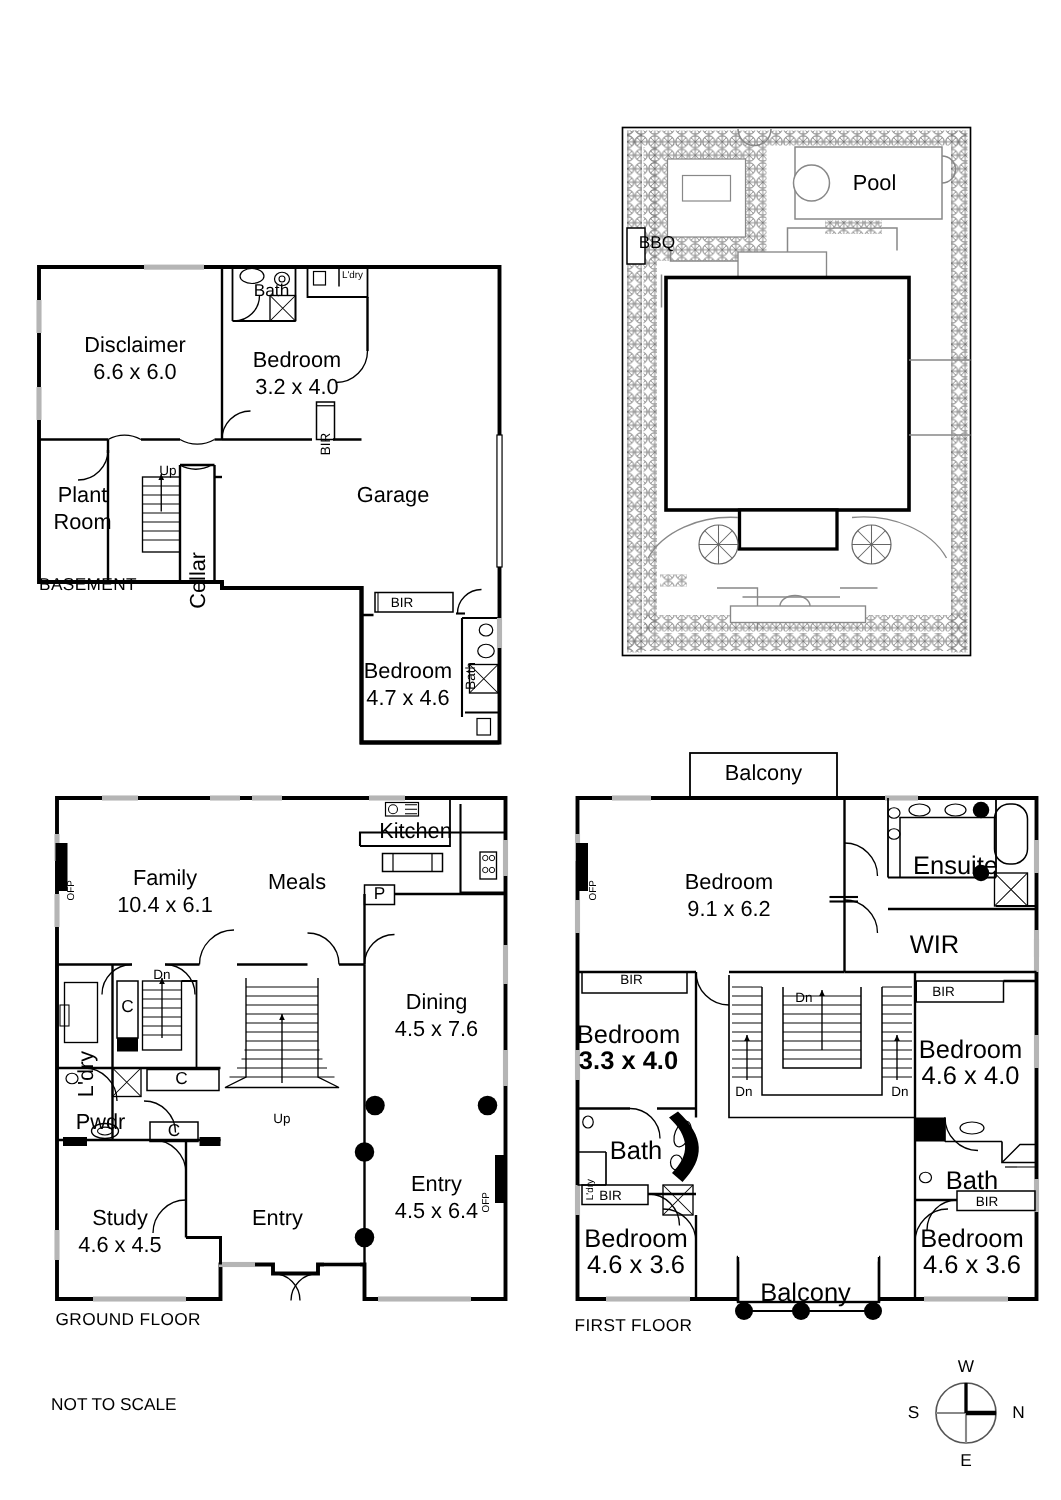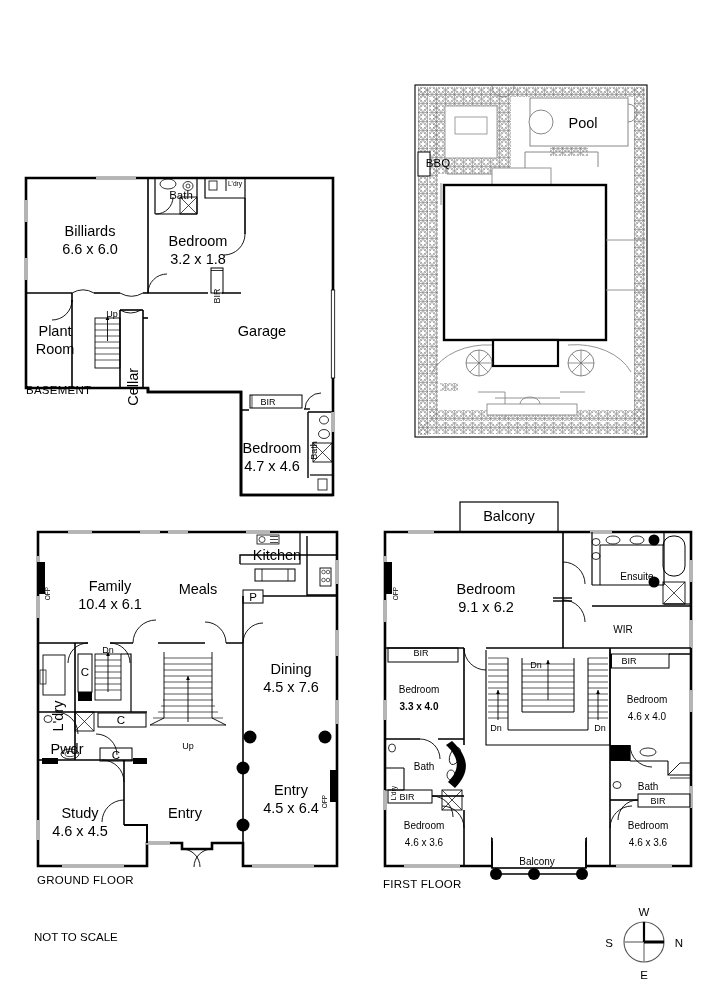--- a/index.html
+++ b/index.html
@@ -10,21 +10,21 @@
     color:#000000;
     -webkit-font-smoothing:antialiased;
   }
   #page{position:absolute;left:0;top:0;width:707px;height:1000px;}
   .lbl{position:absolute;white-space:nowrap;line-height:1.12;}
   .ctr{transform:translate(-50%,-50%);text-align:center;}
   .vert{writing-mode:vertical-rl;transform:rotate(180deg) translate(50%,-50%);transform-origin:center;}
   svg{position:absolute;left:0;top:0;overflow:visible;}
   .t-title{font-size:15.5px;}
   .t-room{font-size:14.5px;}
-  .t-room2{font-size:10px;}
+  .t-room2{font-size:17px;}
   .t-sm{font-size:11.5px;}
   .t-xs{font-size:9px;}
   .t-xxs{font-size:6.6px;}
   .t-floor{font-size:11.5px;letter-spacing:.25px;}
   .t-foot{font-size:11.5px;}
   .t-compass{font-size:11.5px;}
 </style>
 </head>
 <body>
 
@@ -378,26 +378,26 @@
       <path d="M670 778 L691 778" stroke="#000" stroke-width="0.8"></path>
       <rect x="638" y="794" width="52" height="13" fill="none" stroke="#000" stroke-width="1"></rect>
       <path d="M610 800 L638 800" stroke="#000" stroke-width="1.6"></path>
       <path d="M638 800 A20 20 0 0 0 618 820" fill="none" stroke="#000" stroke-width="0.9"></path>
       <path d="M610 810 L610 866" stroke="#000" stroke-width="1.6"></path>
       <path d="M610 828 A22 22 0 0 1 632 806" fill="none" stroke="#000" stroke-width="0.9"></path>
       <path d="M630 745 A22 22 0 0 0 652 767" fill="none" stroke="#000" stroke-width="0.9"></path>
     </g>
   </svg>
 
-  <div class="lbl t-room ctr" style="left:90px;top:231px;">Billiards</div>
+  <div class="lbl t-room ctr" style="left:90px;top:231px;">Disclaimer</div>
   <div class="lbl t-room ctr" style="left:90px;top:249px;">6.6 x 6.0</div>
   <div class="lbl t-sm ctr" style="left:181px;top:195px;">Bath</div>
   <div class="lbl t-xxs ctr" style="left:235px;top:184px;">L'dry</div>
   <div class="lbl t-room ctr" style="left:198px;top:241px;">Bedroom</div>
-  <div class="lbl t-room ctr" style="left:198px;top:259px;">3.2 x 1.8</div>
+  <div class="lbl t-room ctr" style="left:198px;top:259px;">3.2 x 4.0</div>
   <div class="lbl t-xs vert" style="left:217px;top:281px;">BIR</div>
   <div class="lbl t-room ctr" style="left:55px;top:331px;">Plant</div>
   <div class="lbl t-room ctr" style="left:55px;top:349px;">Room</div>
   <div class="lbl t-xs ctr" style="left:112px;top:314px;">Up</div>
   <div class="lbl t-room vert" style="left:133px;top:349px;">Cellar</div>
   <div class="lbl t-room ctr" style="left:262px;top:331px;">Garage</div>
   <div class="lbl t-xs ctr" style="left:268px;top:402px;">BIR</div>
   <div class="lbl t-room ctr" style="left:272px;top:448px;">Bedroom</div>
   <div class="lbl t-room ctr" style="left:272px;top:466px;">4.7 x 4.6</div>
   <div class="lbl t-xs vert" style="left:314px;top:432px;">Bath</div>

